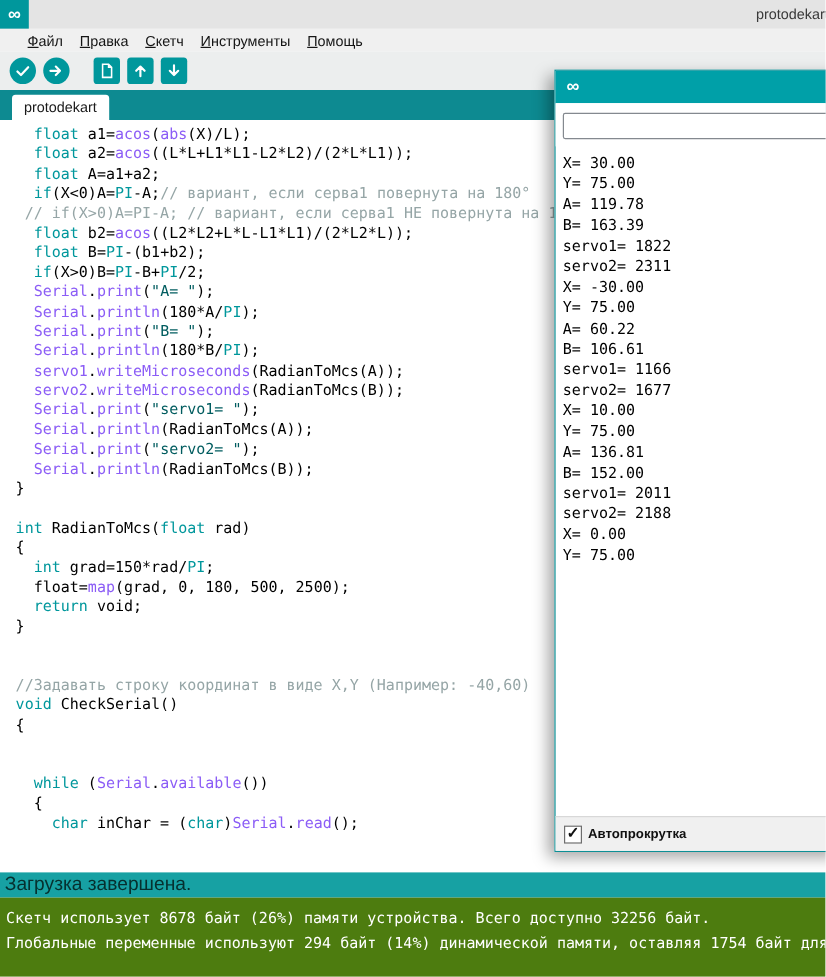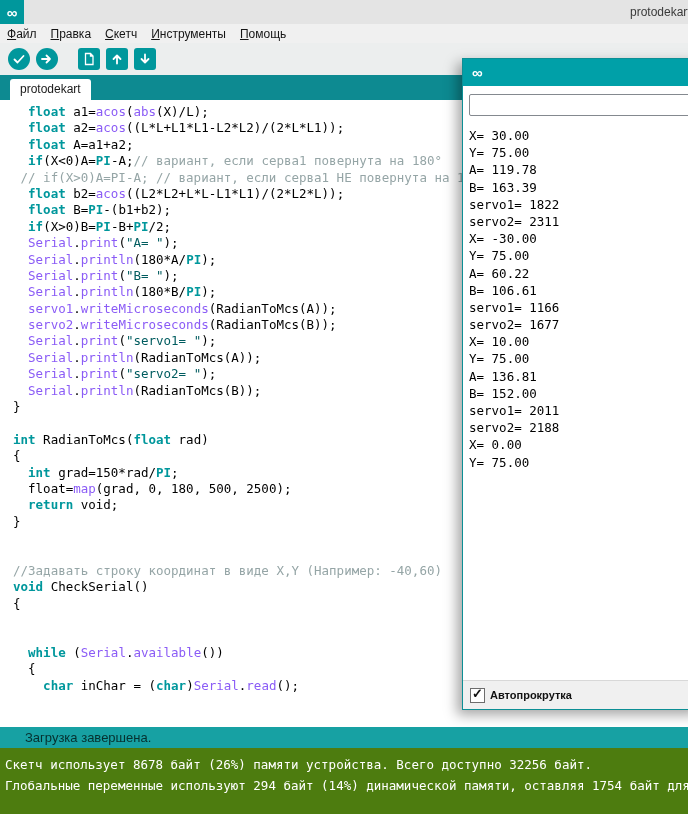--- a/index.html
+++ b/index.html
@@ -6,43 +6,43 @@
   body{
     width:688px;height:814px;overflow:hidden;position:relative;
     background:#ffffff;font-family:"Liberation Sans",sans-serif;
   }
   
   .titlebar{position:absolute;top:0;left:0;width:688px;height:24px;background:#e4e4e4;}
   .app-icon{position:absolute;left:0;top:0;width:24px;height:24px;background:#00979c;color:#fff;
     display:flex;align-items:center;justify-content:center;font-size:15px;font-weight:bold;}
   .window-title{position:absolute;left:630px;top:0;height:24px;line-height:24px;font-size:12px;color:#3a3a3a;white-space:nowrap;}
   .menubar{position:absolute;top:24px;left:0;width:688px;height:19px;background:#f0f0f0;
-    display:flex;align-items:center;padding-left:0;box-sizing:border-box;font-size:12px;color:#151515;}
+    display:flex;align-items:center;padding-left:16px;box-sizing:border-box;font-size:12px;color:#151515;}
   .menu-item{padding:0 7px;white-space:nowrap;cursor:default;}
   .toolbar{position:absolute;top:43px;left:0;width:688px;height:32px;background:#eceeee;
     display:flex;align-items:center;padding-left:8px;box-sizing:border-box;gap:6px;}
   .tb-btn{width:22px;height:22px;background:#00979c;display:flex;align-items:center;justify-content:center;flex:0 0 auto;}
   .tb-btn.circle{border-radius:50%;}
   .tb-btn.square{border-radius:3px;}
   .tb-btn:nth-child(3){margin-left:14px;}
   .tb-icon{display:flex;align-items:center;justify-content:center;}
   .tabstrip{position:absolute;top:75px;left:0;width:688px;height:25px;background:#0d8a91;}
   .tab{position:absolute;left:10px;bottom:0;height:21px;line-height:21px;background:#ffffff;color:#1a1a1a;
     font-size:12px;padding:0 10px;border-radius:3px 3px 0 0;}
   .editor{position:absolute;top:100px;left:0;width:688px;height:627px;background:#ffffff;
     font-family:"DejaVu Sans Mono",monospace;font-size:12.5px;
     padding:4px 0 0 13px;box-sizing:border-box;overflow:hidden;color:#000;}
   .code-line{height:16.4px;line-height:16.4px;white-space:pre;}
   .t-p{color:#000000;}
-  .t-k{color:#00979c;font-weight:bold;}
+  .t-k{color:#00979c;font-weight:normal;}
   .t-f{color:#8b5cf6;}
   .t-s{color:#005c5f;}
   .t-m{color:#95a5a6;}
   .statusbar{position:absolute;top:727px;left:0;width:688px;height:21px;background:#17a1a3;
-    color:#06302f;font-size:13px;line-height:21px;padding-left:25px;box-sizing:border-box;}
+    color:#06302f;font-size:16px;line-height:21px;padding-left:4px;box-sizing:border-box;}
   .console{position:absolute;top:748px;left:0;width:688px;height:66px;background:#4d7c0f;color:#ffffff;
     font-family:"DejaVu Sans Mono",monospace;font-size:12.5px;
     padding:6px 0 0 5px;box-sizing:border-box;overflow:hidden;}
   .console-line{line-height:21px;white-space:pre;}
   
   .serial-monitor{position:absolute;left:462px;top:58px;width:240px;height:652px;background:#ffffff;
     border:1px solid #0c8f95;box-sizing:border-box;display:flex;flex-direction:column;
     box-shadow:-5px 5px 12px rgba(0,0,0,0.35);z-index:10;}
   .sm-titlebar{height:27px;background:#00a0a8;display:flex;align-items:center;padding-left:9px;flex:0 0 auto;}
   .sm-icon{color:#ffffff;font-size:15px;font-weight:bold;line-height:1;}

